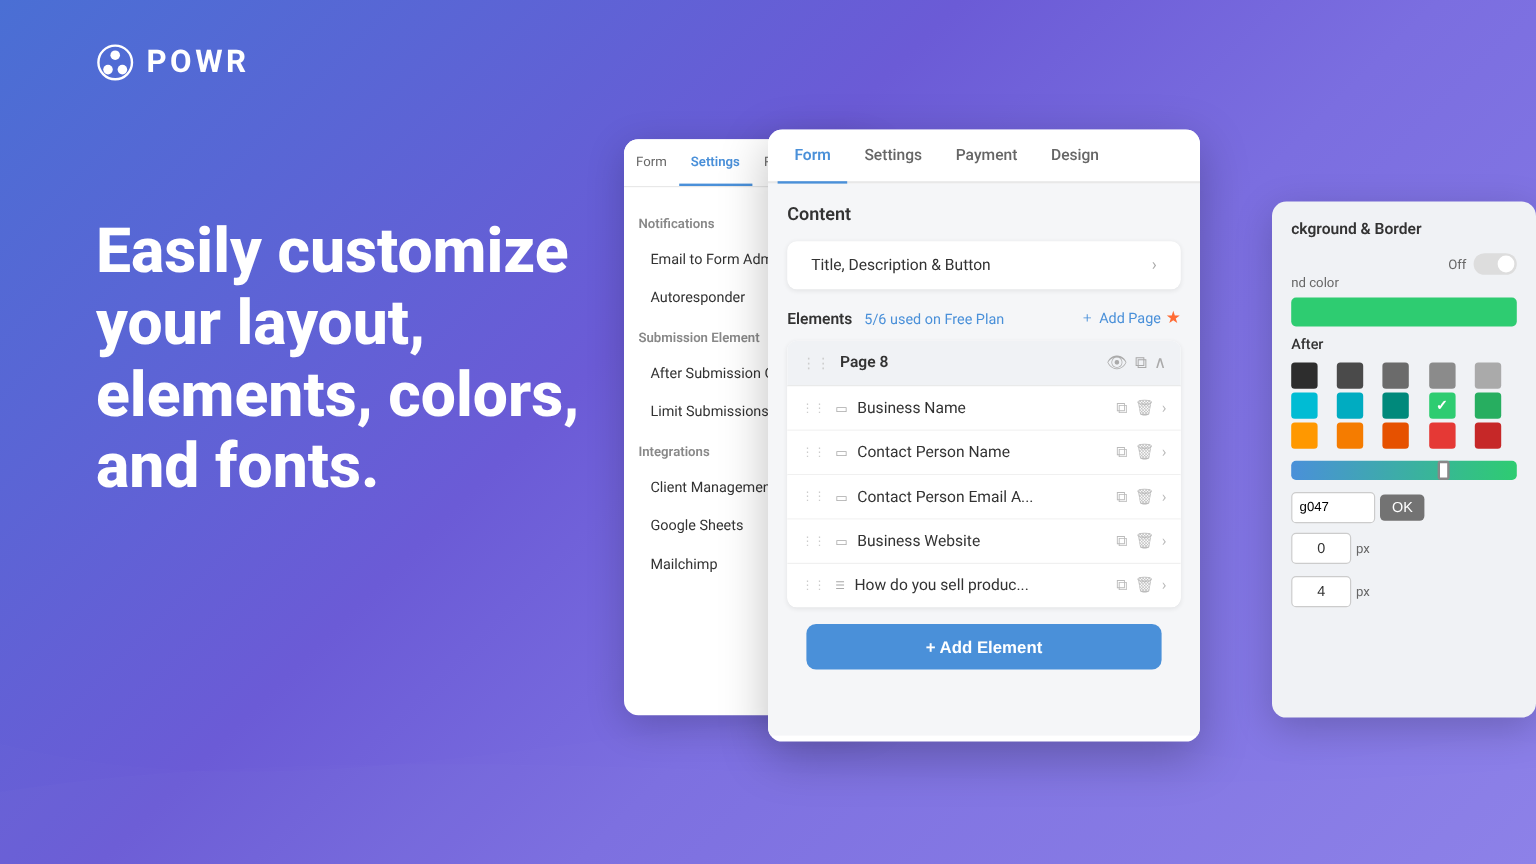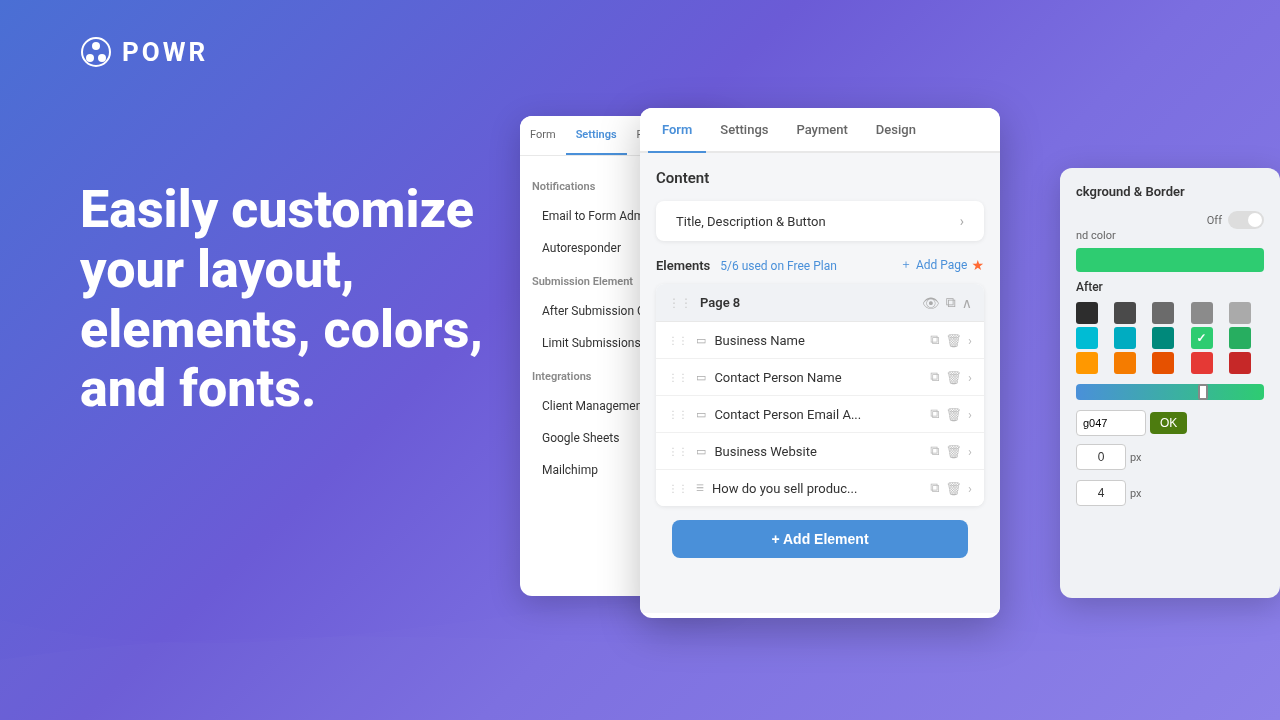--- a/index.html
+++ b/index.html
@@ -203,21 +203,21 @@
       width: 70px;
       height: 26px;
       border: 1px solid #ccc;
       border-radius: 4px;
       padding: 0 6px;
       font-size: 11px;
       background: white;
     }
 
     .ok-btn {
-      background: #4d7c0f;
+      background: #737373;
       color: white;
       border: none;
       border-radius: 4px;
       padding: 4px 10px;
       font-size: 12px;
       cursor: pointer;
     }
 
     .gradient-bar {
       height: 16px;

